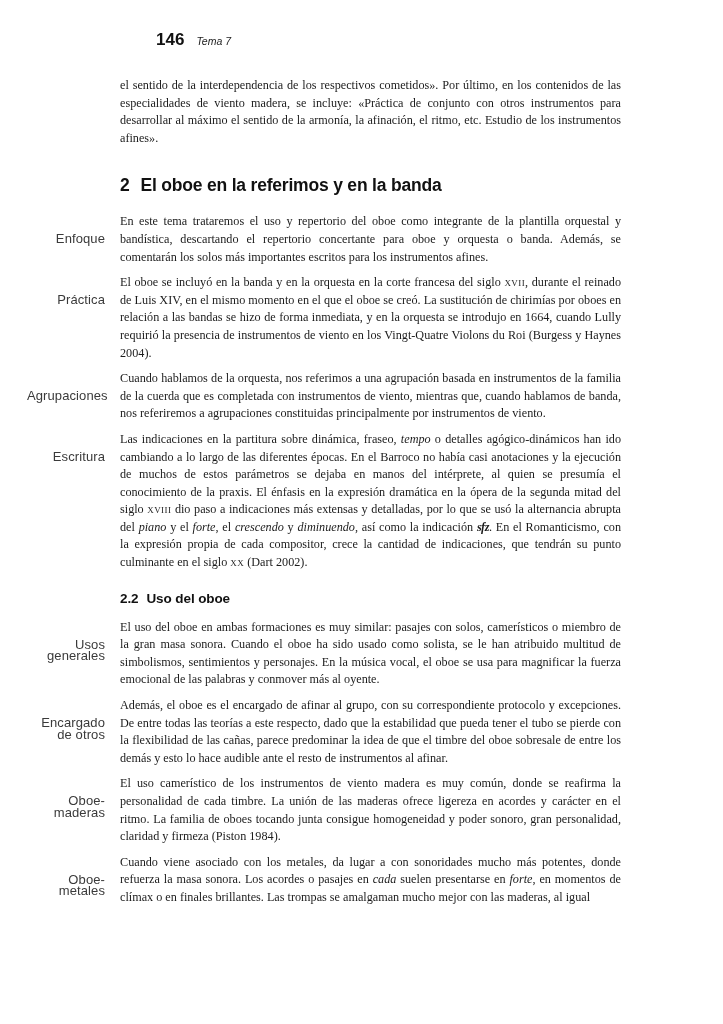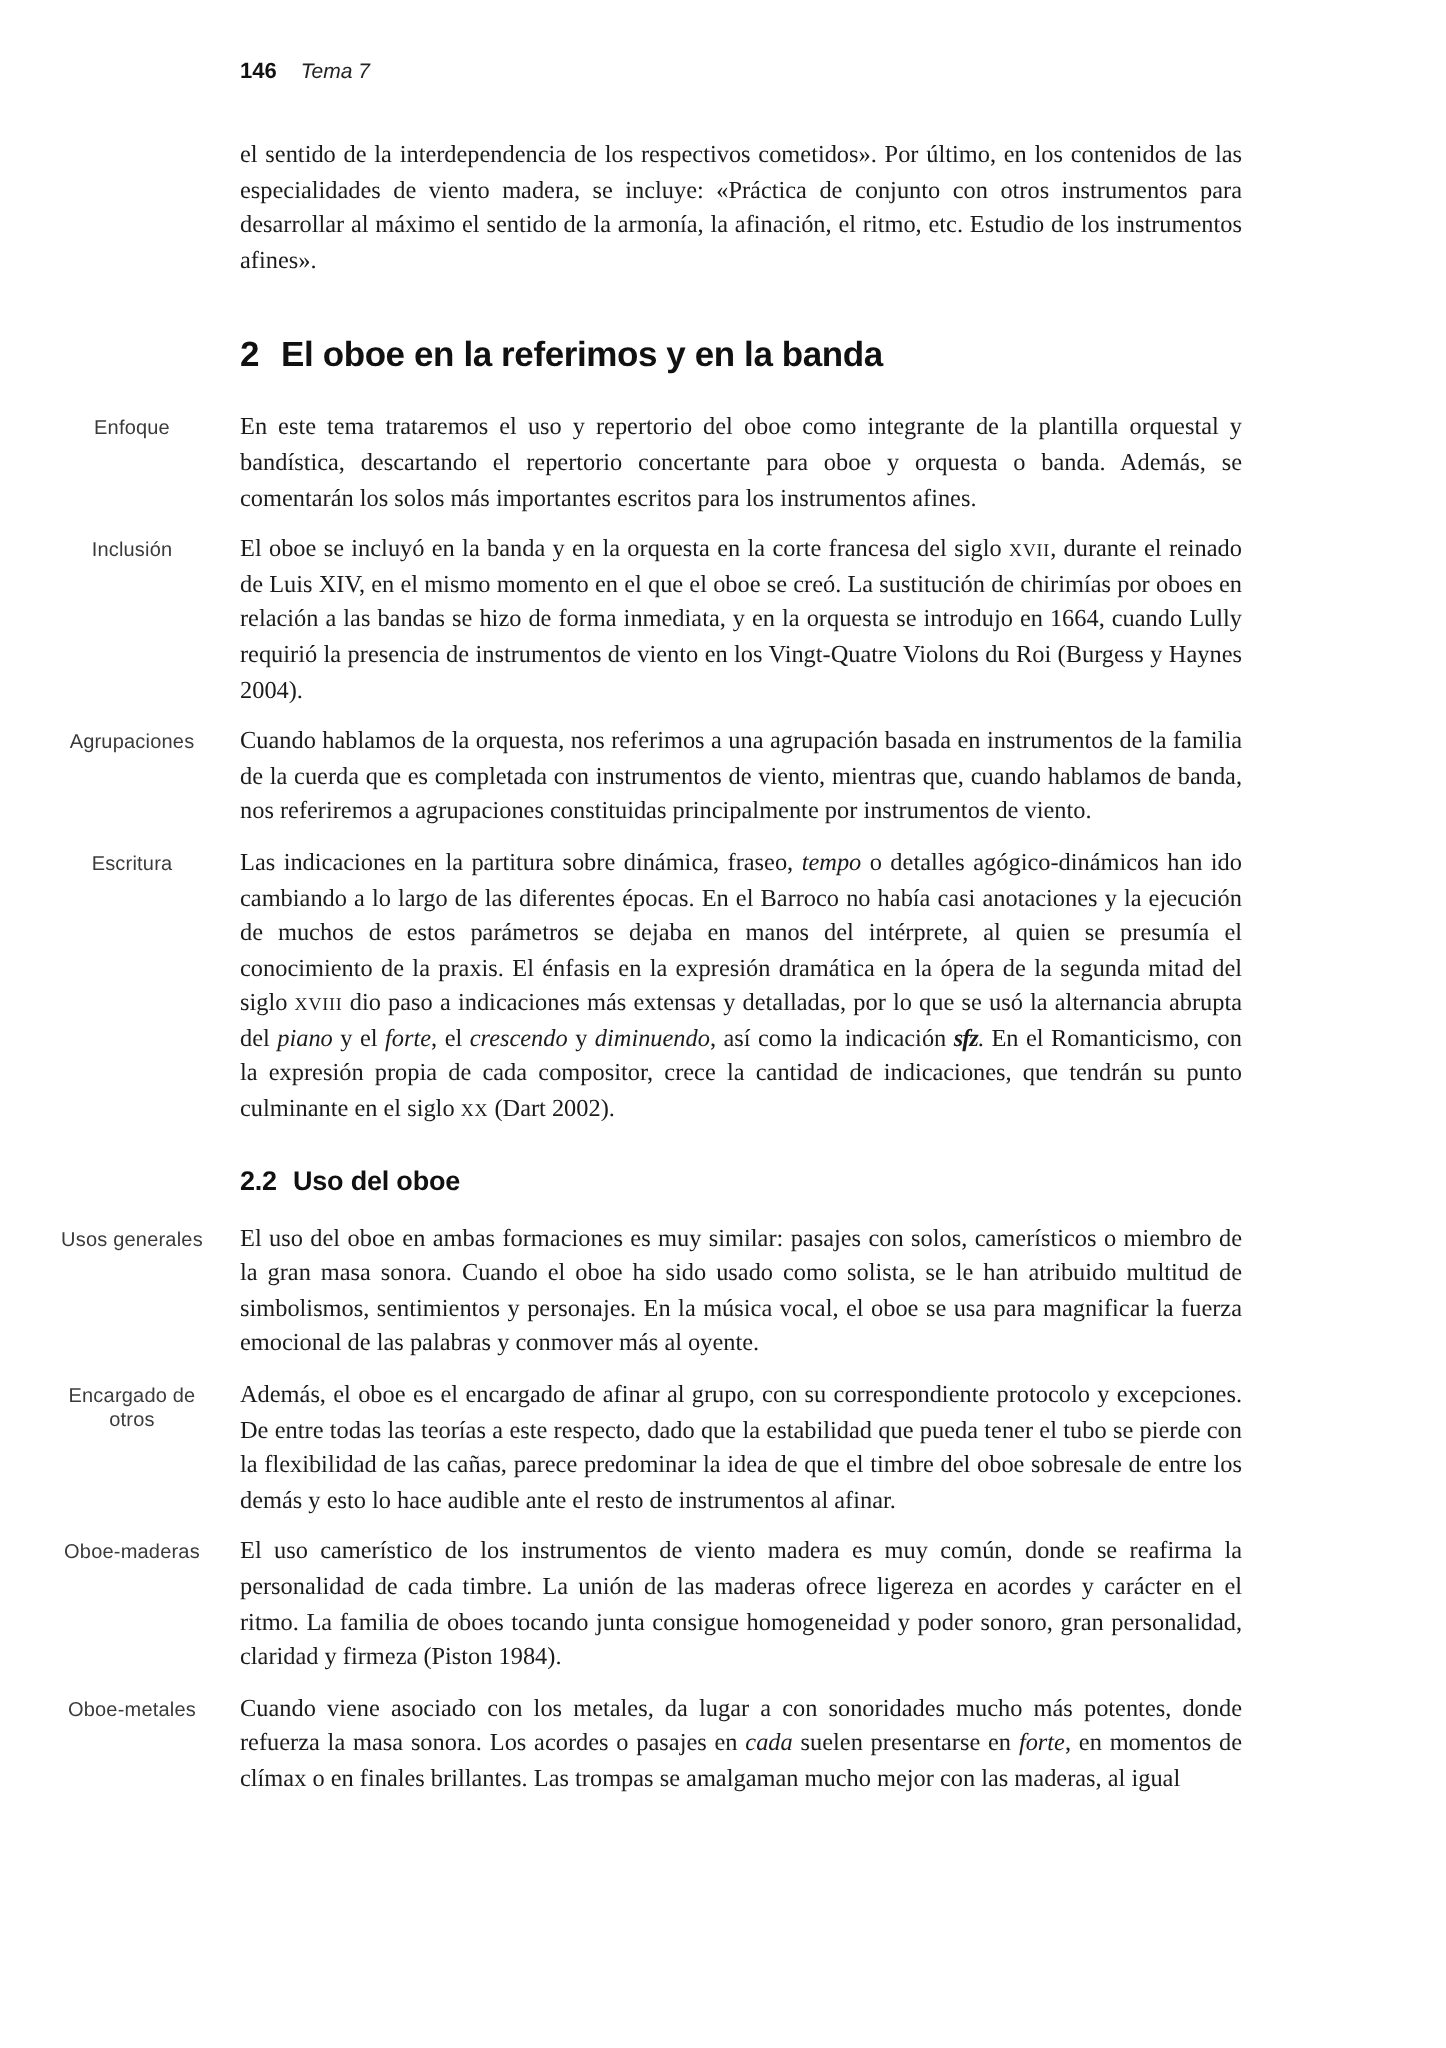--- a/index.html
+++ b/index.html
@@ -20,42 +20,43 @@
   
   .running-header {
     display: flex;
     align-items: baseline;
     gap: 12px;
     margin-bottom: 27px;
     font-family: "Liberation Sans", sans-serif;
   }
   .page-number {
     font-weight: 700;
-    font-size: 11px;
+    font-size: 17px;
     color: #111111;
+    margin-left: 36px;
   }
   .chapter-title {
     font-style: italic;
     font-size: 10.5px;
     color: #222222;
   }
   
   .content { position: relative; }
   .para-row {
     position: relative;
     margin: 0 16px 8px 0;
   }
   .margin-note {
     position: absolute;
     right: calc(100% + 15px);
-    top: 4px;
+    top: 20px;
     width: 78px;
-    text-align: center;
+    text-align: right;
     font-family: "Liberation Sans", sans-serif;
-    font-size: 10px;
+    font-size: 13px;
     line-height: 11.5px;
     color: #3a3a3a;
     letter-spacing: 0.1px;
   }
   .body-para {
     margin: 0;
     font-family: "Liberation Serif", serif;
     font-size: 12.2px;
     line-height: 17.6px;
     text-align: justify;
@@ -97,21 +98,21 @@
   <div class="content">
       <div class="para-row">
         <p class="body-para">el sentido de la interdependencia de los respectivos cometidos». Por último, en los contenidos de las especialidades de viento madera, se incluye: «Práctica de conjunto con otros instrumentos para desarrollar al máximo el sentido de la armonía, la afinación, el ritmo, etc. Estudio de los instrumentos afines».</p>
       </div>
       <div class="heading h1"><span class="hnum">2</span><span class="htitle">El oboe en la referimos y en la banda</span></div>
       <div class="para-row">
         <div class="margin-note">Enfoque</div>
         <p class="body-para">En este tema trataremos el uso y repertorio del oboe como integrante de la plantilla orquestal y bandística, descartando el repertorio concertante para oboe y orquesta o banda. Además, se comentarán los solos más importantes escritos para los instrumentos afines.</p>
       </div>
       <div class="para-row">
-        <div class="margin-note">Inclusión</div>
+        <div class="margin-note">Práctica</div>
         <p class="body-para">El oboe se incluyó en la banda y en la orquesta en la corte francesa del siglo <span class="smallcaps">xvii</span>, durante el reinado de Luis XIV, en el mismo momento en el que el oboe se creó. La sustitución de chirimías por oboes en relación a las bandas se hizo de forma inmediata, y en la orquesta se introdujo en 1664, cuando Lully requirió la presencia de instrumentos de viento en los Vingt-Quatre Violons du Roi (Burgess y Haynes 2004).</p>
       </div>
       <div class="para-row">
         <div class="margin-note">Agrupaciones</div>
         <p class="body-para">Cuando hablamos de la orquesta, nos referimos a una agrupación basada en instrumentos de la familia de la cuerda que es completada con instrumentos de viento, mientras que, cuando hablamos de banda, nos referiremos a agrupaciones constituidas principalmente por instrumentos de viento.</p>
       </div>
       <div class="para-row">
         <div class="margin-note">Escritura</div>
         <p class="body-para">Las indicaciones en la partitura sobre dinámica, fraseo, <span class="italic">tempo</span> o detalles agógico-dinámicos han ido cambiando a lo largo de las diferentes épocas. En el Barroco no había casi anotaciones y la ejecución de muchos de estos parámetros se dejaba en manos del intérprete, al quien se presumía el conocimiento de la praxis. El énfasis en la expresión dramática en la ópera de la segunda mitad del siglo <span class="smallcaps">xviii</span> dio paso a indicaciones más extensas y detalladas, por lo que se usó la alternancia abrupta del <span class="italic">piano</span> y el <span class="italic">forte</span>, el <span class="italic">crescendo</span> y <span class="italic">diminuendo</span>, así como la indicación <span class="sfz">sfz</span>. En el Romanticismo, con la expresión propia de cada compositor, crece la cantidad de indicaciones, que tendrán su punto culminante en el siglo <span class="smallcaps">xx</span> (Dart 2002).</p>
       </div>

